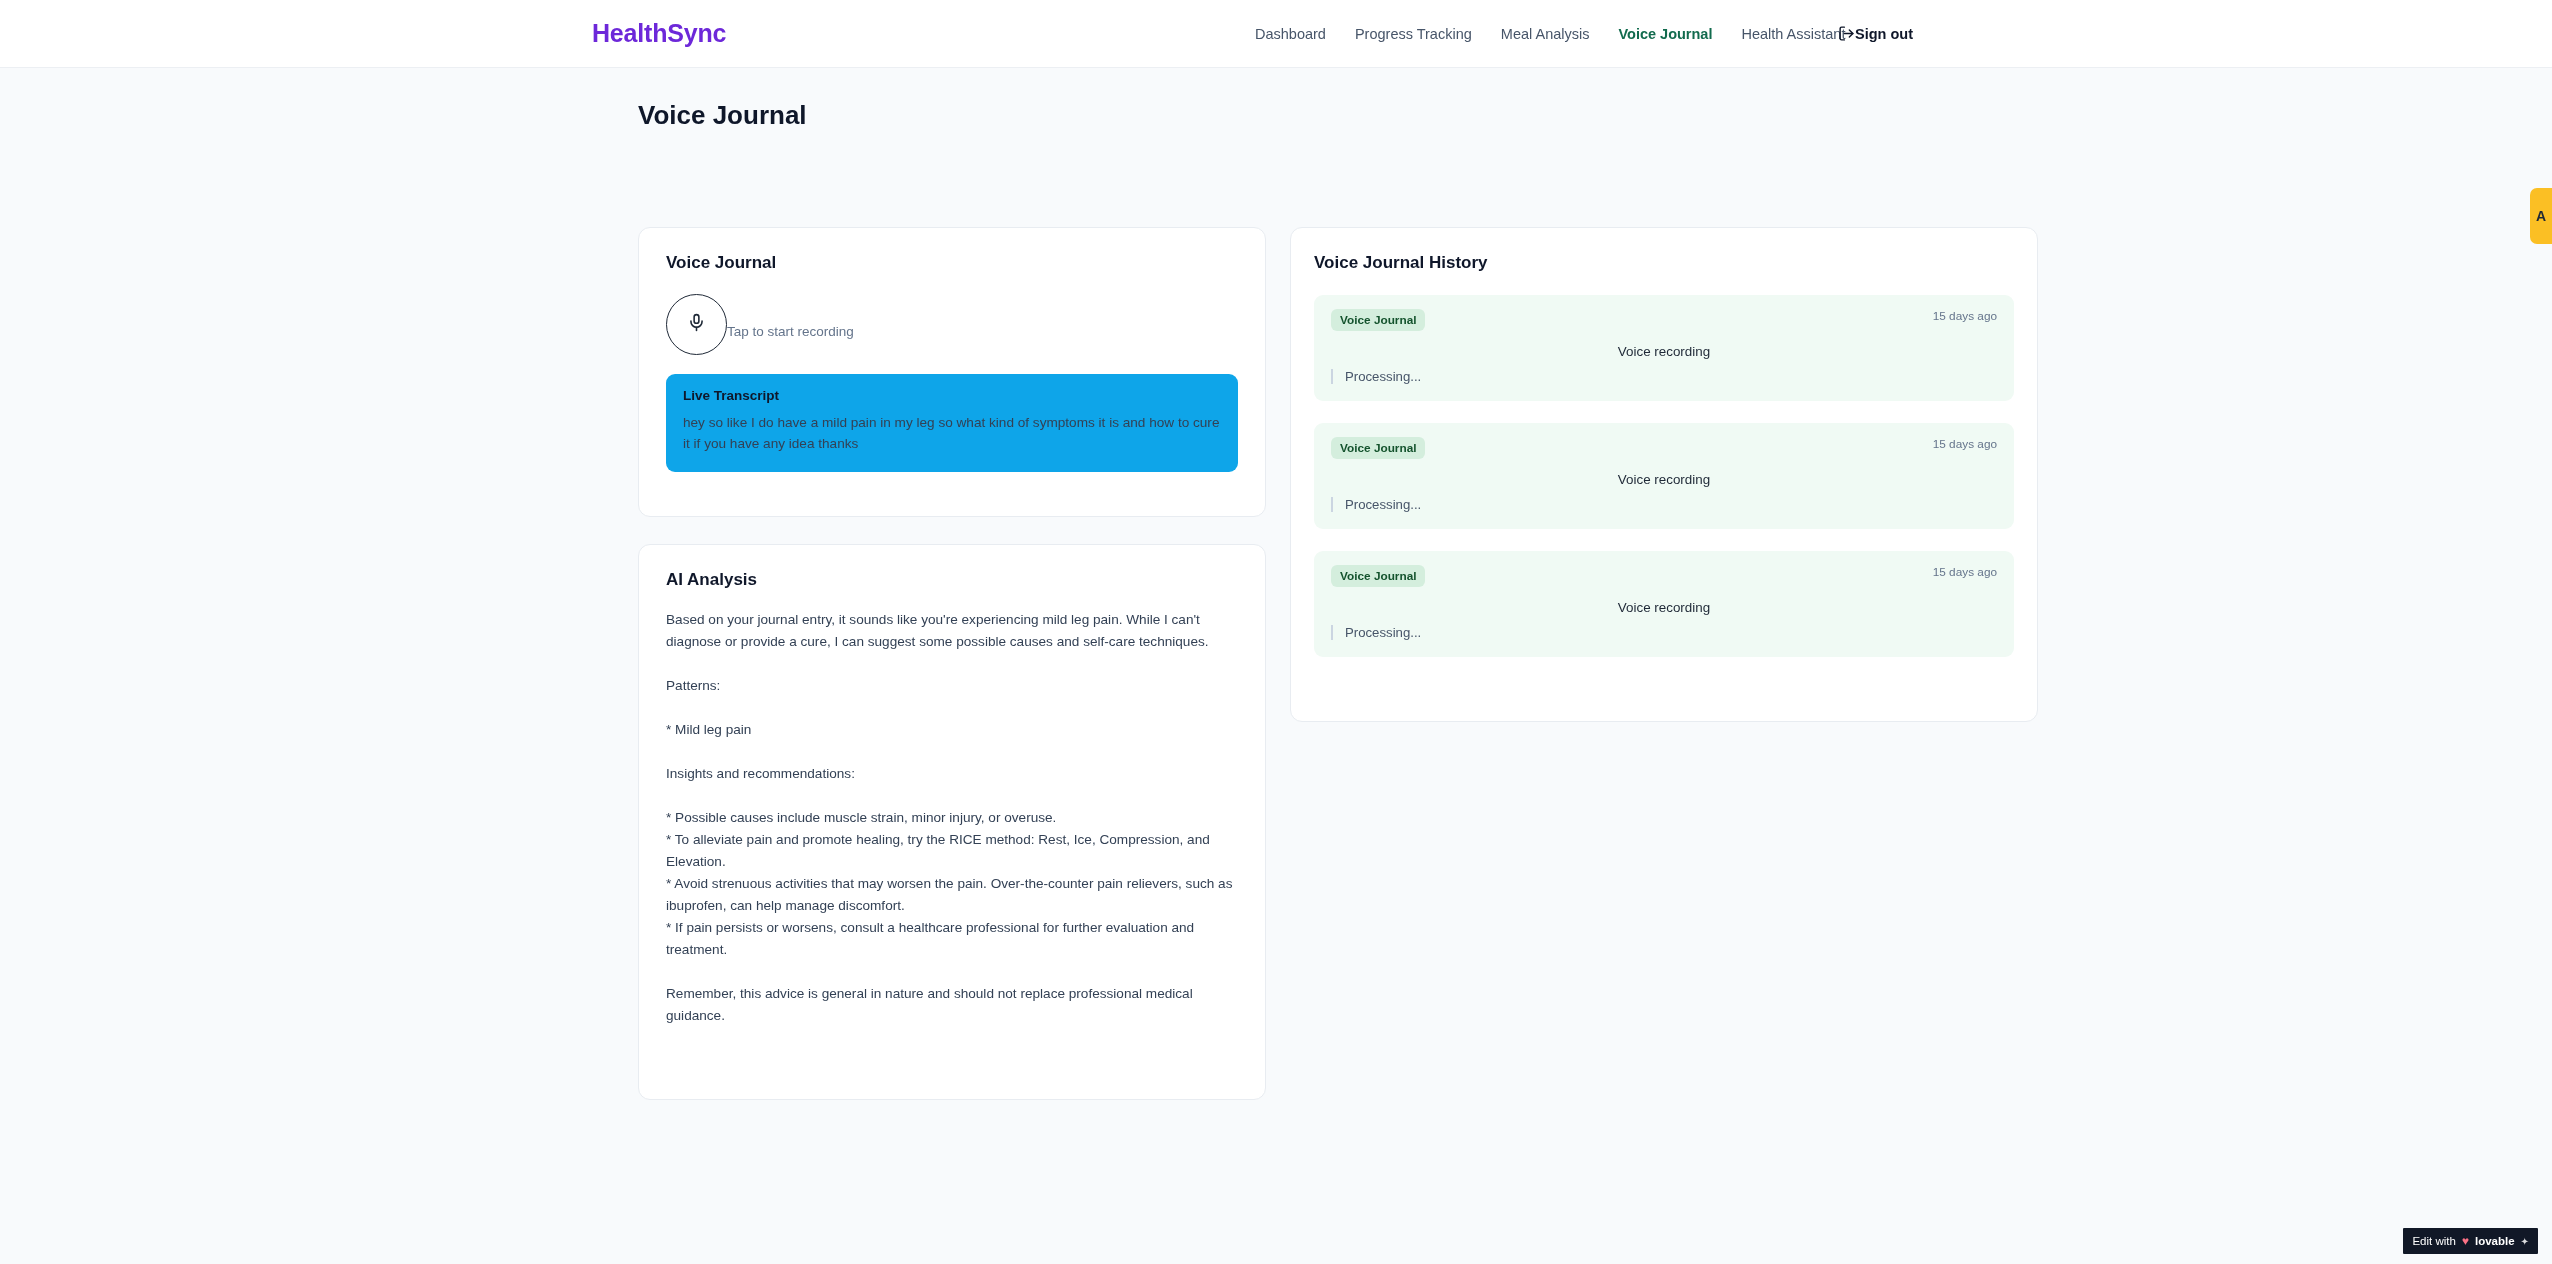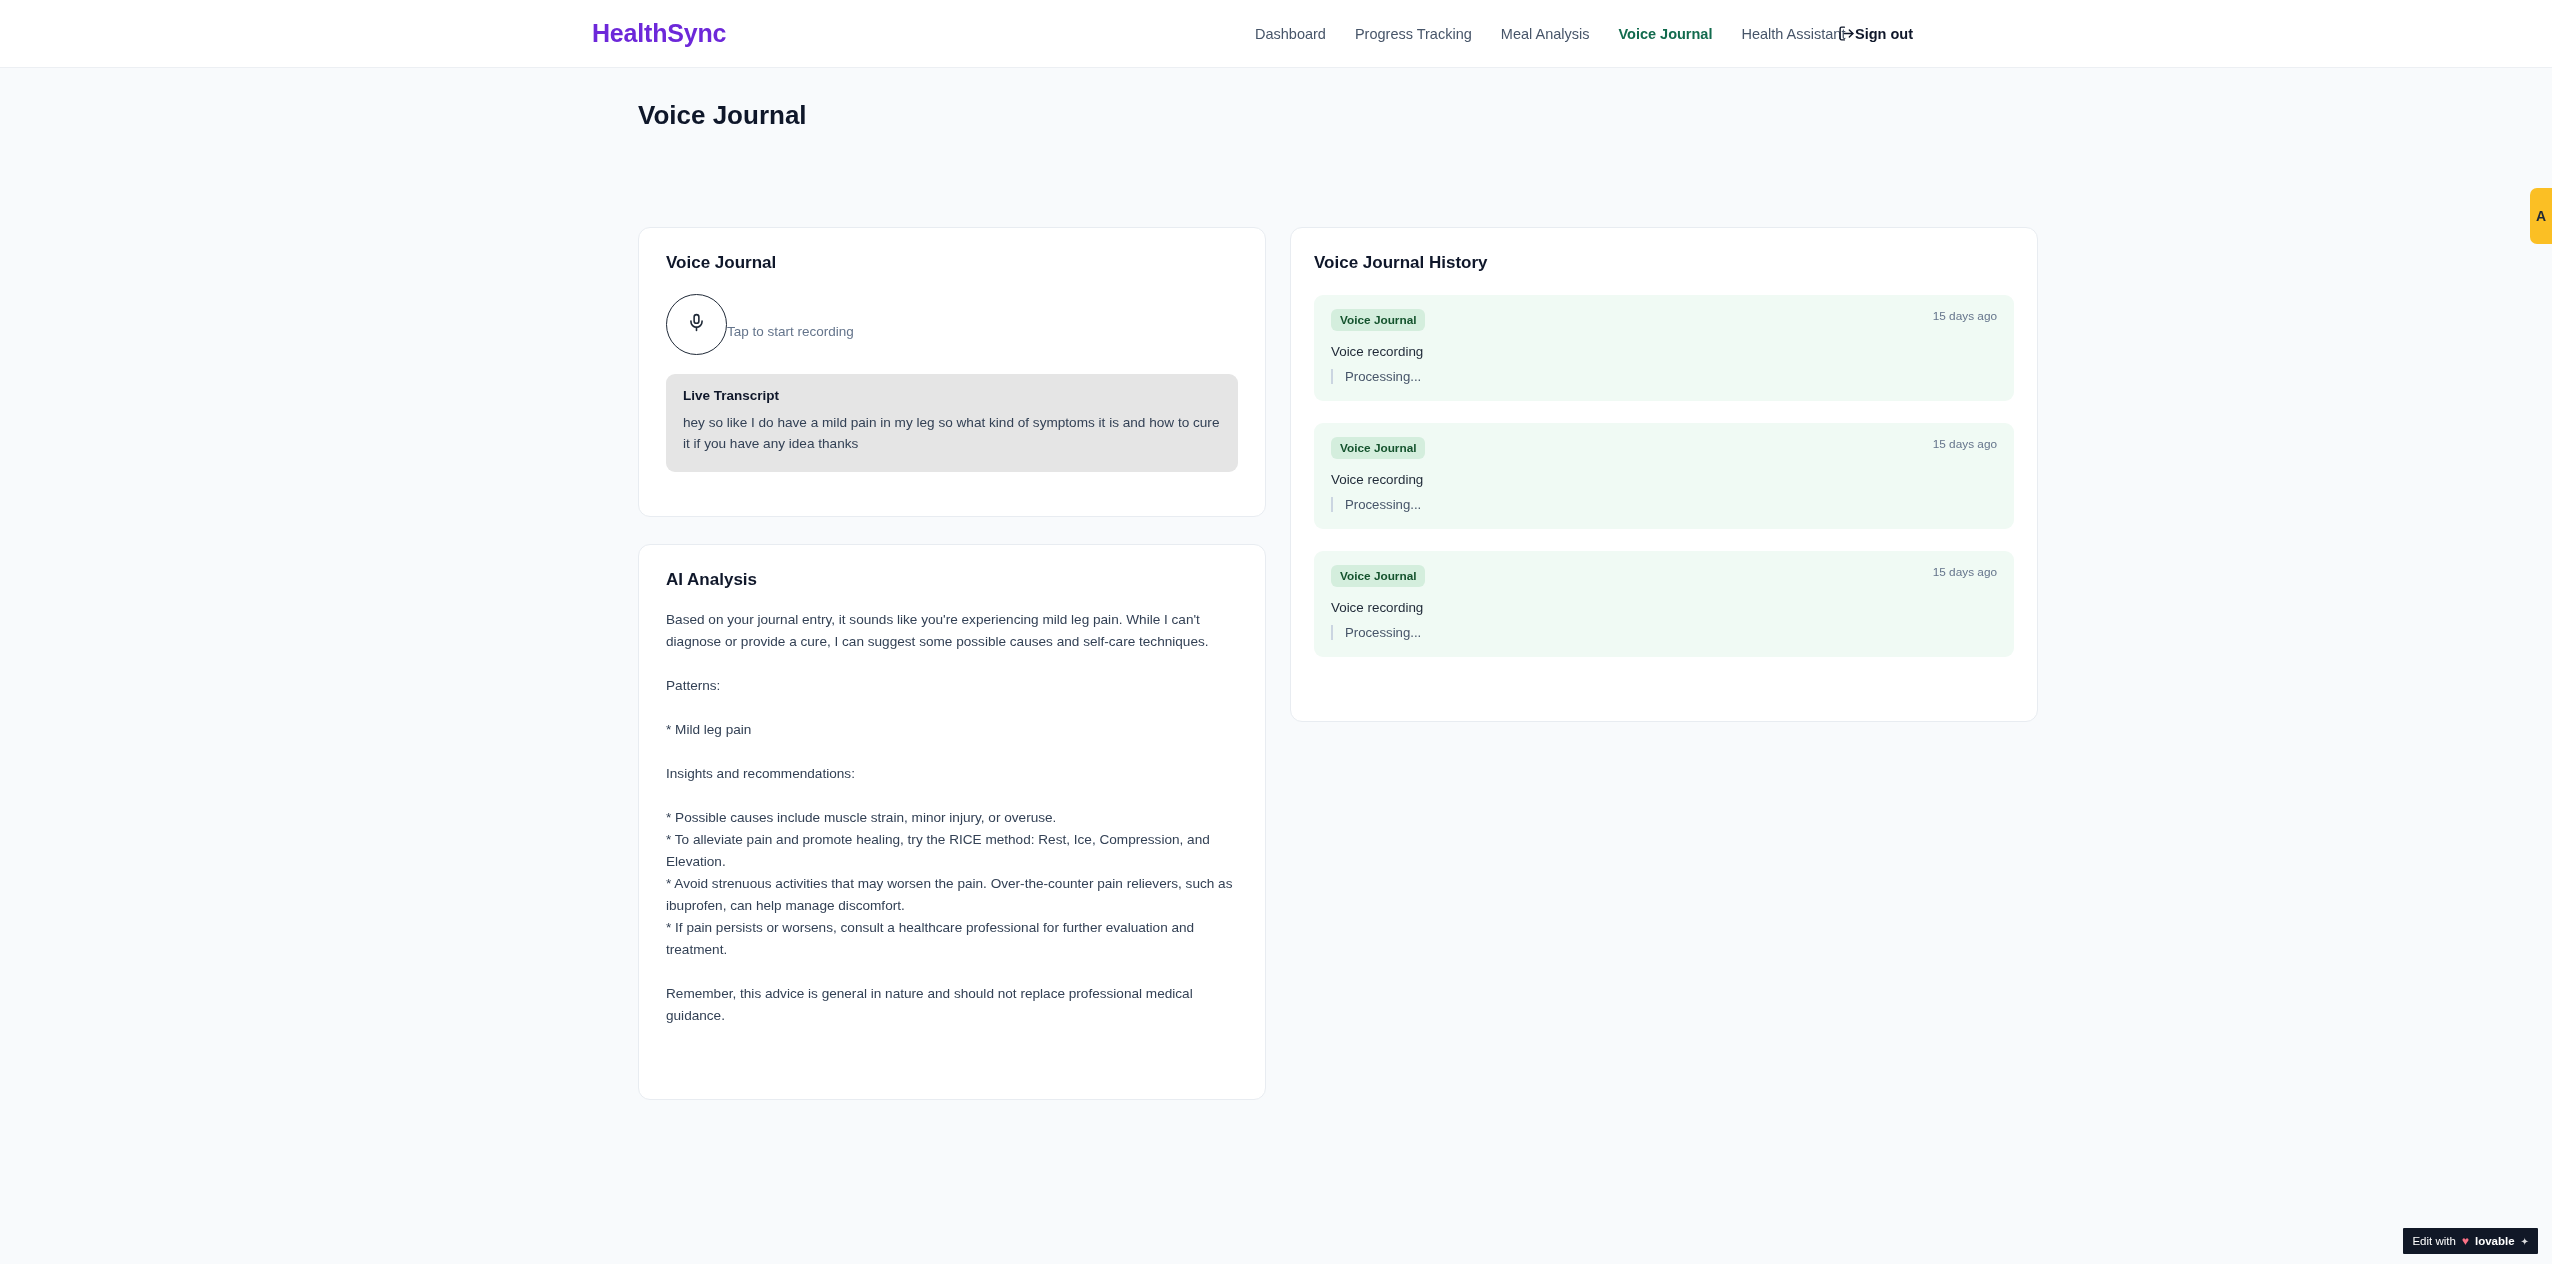--- a/index.html
+++ b/index.html
@@ -112,21 +112,21 @@
     justify-content: center;
     cursor: pointer;
   }
   .mic-hint {
     margin-top: 14px;
     font-size: 13.5px;
     color: #64748b;
   }
   .transcript-box {
     margin-top: 19px;
-    background: #e5e5e5;
+    background: #0ea5e9;
     border-radius: 9px;
     padding: 14px 17px 18px 17px;
   }
   .transcript-label {
     font-size: 13.5px;
     font-weight: bold;
     color: #0f172a;
     margin-bottom: 9px;
   }
   .transcript-text {
@@ -184,20 +184,21 @@
     position: absolute;
     right: 17px;
     top: 14px;
     font-size: 11.8px;
     color: #64748b;
   }
   .history-main {
     margin-top: 13px;
     font-size: 13.4px;
     color: #1f2937;
+    text-align: center;
   }
   .history-sub {
     margin-top: 10px;
     padding-left: 12px;
     border-left: 2px solid #cbd5e1;
     font-size: 13.2px;
     color: #475569;
   }
 
   

